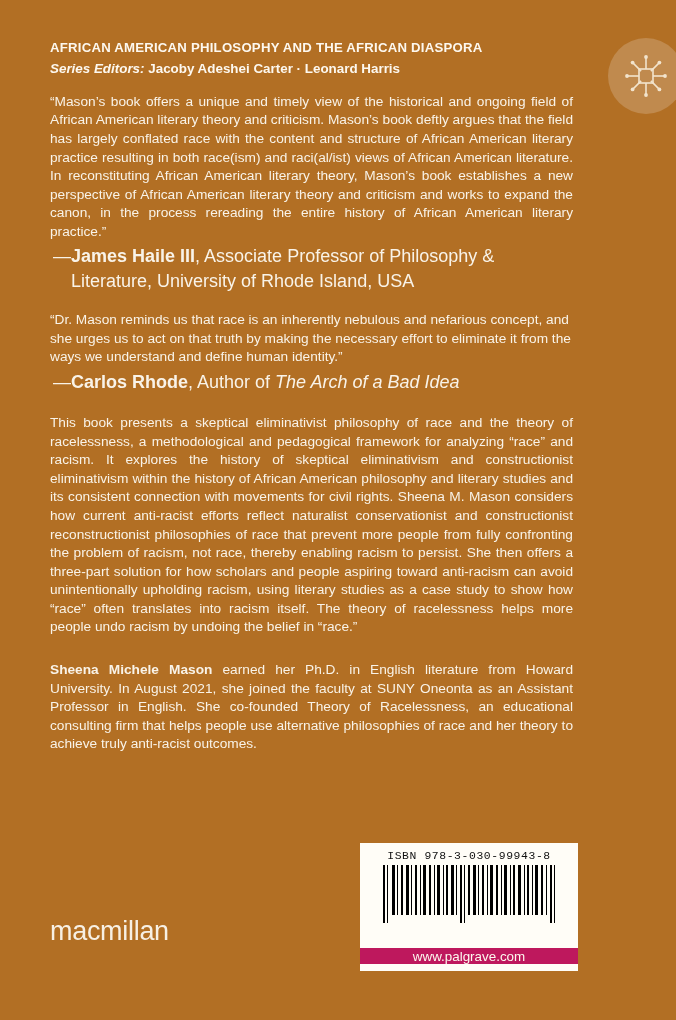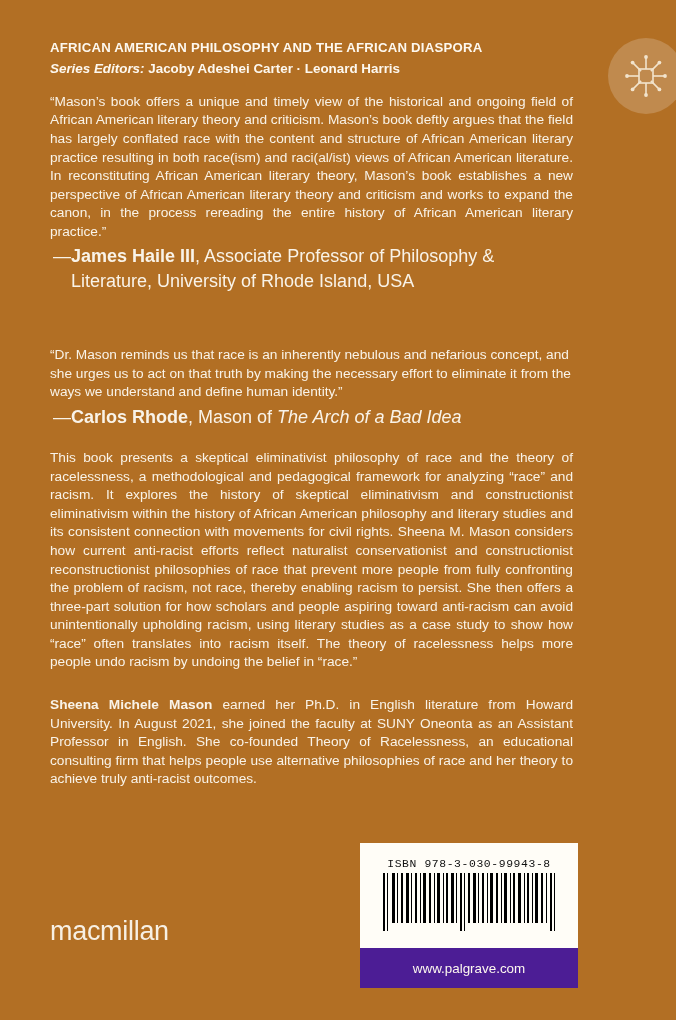--- a/index.html
+++ b/index.html
@@ -64,21 +64,21 @@
   .series-editors .names { font-weight: bold; }
 
   p.block {
     font-size: 13.7px;
     line-height: 1.355;
     text-align: justify;
     margin: 0;
     color: #f9f3e8;
     hyphens: none;
   }
-  p.block.last-left { text-align: left; margin-top: 35px; }
+  p.block.last-left { text-align: left; }
 
   .attrib {
     font-size: 18px;
     line-height: 1.355;
     margin: 3px;
     color: #f9f3e8;
     text-indent: 0;
     padding-left: 18px;
   }
   .attrib .hang {
@@ -95,21 +95,21 @@
 
   
   .barcode-box {
     position: absolute;
     left: 360px;
     top: 843px;
     width: 218px;
     height: 128px;
     background: #fffdf7;
     box-sizing: border-box;
-    padding: 15px 10px 5px 10px;
+    padding: 7px 10px 5px 10px;
     display: flex;
     flex-direction: column;
   }
   .isbn-text {
     font-family: "Liberation Mono", monospace;
     font-size: 11.4px;
     letter-spacing: 0.6px;
     color: #111;
     text-align: center;
     margin-bottom: 3px;
@@ -131,22 +131,22 @@
     justify-content: center;
     gap: 3px;
     margin-top: 1px;
     letter-spacing: 1px;
   }
   .web-band {
     position: absolute;
     left: 360px;
     top: 948px;
     width: 218px;
-    height: 40px;
-    background: #4c1d95;
+    height: 16px;
+    background: #be185d;
     display: flex;
     align-items: center;
     justify-content: center;
   }
   .web-band span {
     font-size: 13.4px;
     color: #fdf8ef;
   }
 
   
@@ -206,21 +206,21 @@
       <span class="lbl">Series Editors:</span>
       <span class="names">Jacoby Adeshei Carter · Leonard Harris</span>
     </div>
 
     <p class="block">“Mason’s book offers a unique and timely view of the historical and ongoing field of African American literary theory and criticism. Mason’s book deftly argues that the field has largely conflated race with the content and structure of African American literary practice resulting in both race(ism) and raci(al/ist) views of African American literature. In reconstituting African American literary theory, Mason’s book establishes a new perspective of African American literary theory and criticism and works to expand the canon, in the process rereading the entire history of African American literary practice.”</p>
     <p class="attrib"><span class="hang">—</span><b>James Haile III</b><span>, Associate Professor of Philosophy &amp; Literature, University of Rhode Island, USA</span></p>
 
     <div class="gap-quote"></div>
 
     <p class="block last-left">“Dr. Mason reminds us that race is an inherently nebulous and nefarious concept, and she urges us to act on that truth by making the necessary effort to eliminate it from the ways we understand and define human identity.”</p>
-    <p class="attrib"><span class="hang">—</span><b>Carlos Rhode</b><span>, Mason of </span><i>The Arch of a Bad Idea</i></p>
+    <p class="attrib"><span class="hang">—</span><b>Carlos Rhode</b><span>, Author of </span><i>The Arch of a Bad Idea</i></p>
 
     <div class="gap-para"></div>
 
     <p class="block">This book presents a skeptical eliminativist philosophy of race and the theory of racelessness, a methodological and pedagogical framework for analyzing “race” and racism. It explores the history of skeptical eliminativism and constructionist eliminativism within the history of African American philosophy and literary studies and its consistent connection with movements for civil rights. Sheena M. Mason considers how current anti-racist efforts reflect naturalist conservationist and constructionist reconstructionist philosophies of race that prevent more people from fully confronting the problem of racism, not race, thereby enabling racism to persist. She then offers a three-part solution for how scholars and people aspiring toward anti-racism can avoid unintentionally upholding racism, using literary studies as a case study to show how “race” often translates into racism itself. The theory of racelessness helps more people undo racism by undoing the belief in “race.”</p>
 
     <div class="gap-bio"></div>
 
     <p class="block bio"><b>Sheena Michele Mason</b><span> earned her Ph.D. in English literature from Howard University. In August 2021, she joined the faculty at SUNY Oneonta as an Assistant Professor in English. She co-founded Theory of Racelessness, an educational consulting firm that helps people use alternative philosophies of race and her theory to achieve truly anti-racist outcomes.</span></p>
 
   </div>

